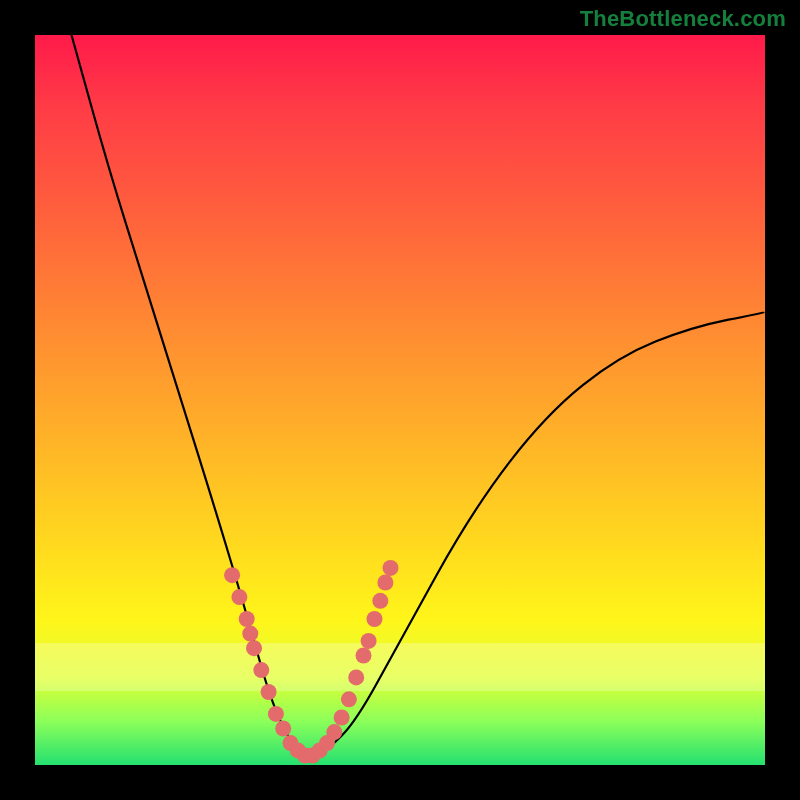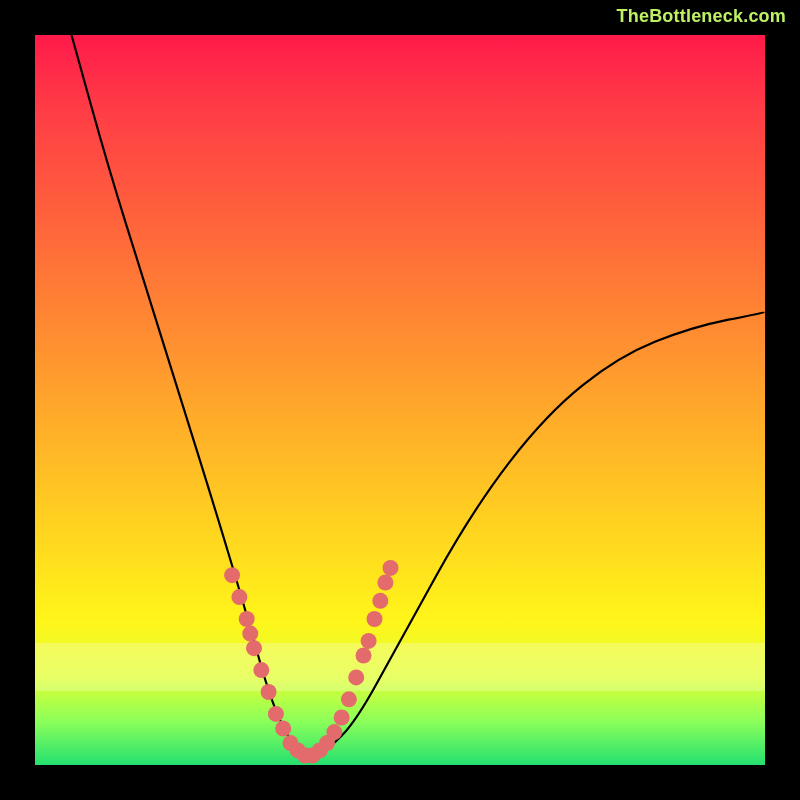--- a/index.html
+++ b/index.html
@@ -14,22 +14,22 @@
   .outer {
     position: relative;
     width: 800px;
     height: 800px;
     background: #000;
   }
   .watermark {
     position: absolute;
     top: 6px;
     right: 14px;
-    color: #bef264;
-    font-size: 18px;
+    color: #15803d;
+    font-size: 22px;
     font-weight: 600;
     letter-spacing: 0.2px;
     z-index: 30;
     user-select: none;
   }
   .plot-area {
     position: absolute;
     left: 35px;
     top: 35px;
     width: 730px;

